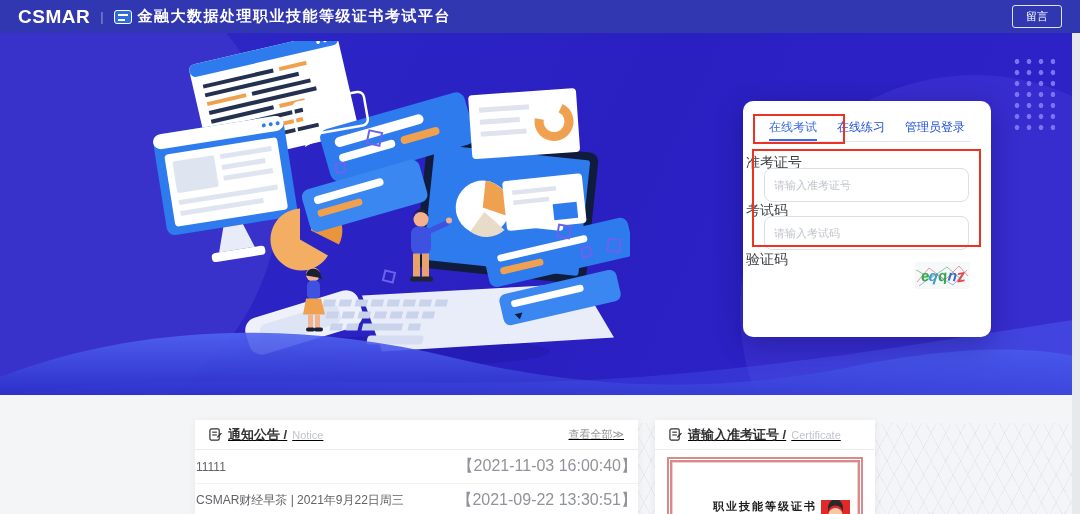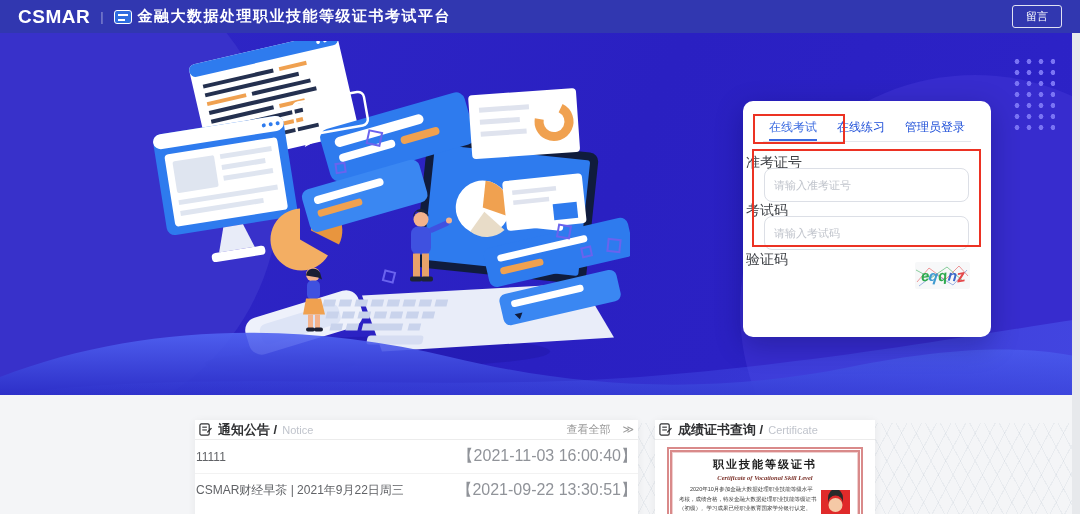--- a/index.html
+++ b/index.html
@@ -62,33 +62,33 @@
                border-radius:4px; color:#fff; font-size:12px; cursor:pointer; font-family:inherit; letter-spacing:2px; }
 
   
   .bottom { position:absolute; left:0; top:395px; width:1080px; height:119px; background:#f4f5f7; }
   .mesh { position:absolute; left:620px; top:28px; width:460px; height:91px;
           background:repeating-linear-gradient(62deg,rgba(130,150,170,.10) 0 1px,transparent 1px 13px),
                      repeating-linear-gradient(-62deg,rgba(130,150,170,.10) 0 1px,transparent 1px 13px); }
   .panel { position:absolute; top:25px; background:#fff; box-shadow:0 1px 8px rgba(0,0,0,.06); }
   .panel-notice { left:195px; width:443px; height:130px; }
   .panel-cert { left:655px; width:220px; height:130px; }
-  .panel-head { height:20px; display:flex; align-items:center; padding:0 4px; border-bottom:1px solid #ececec; }
+  .panel-head { height:30px; display:flex; align-items:center; padding:0 14px; border-bottom:1px solid #ececec;text-decoration:underline; }
   .panel-head .ttl { font-size:13px; font-weight:bold; color:#303133; margin-left:6px; }
   .panel-head .sub { font-size:11px; color:#c0c4cc; margin-left:5px; }
-  .view-all { margin-left:auto; font-size:11px; color:#999; cursor:pointer; display:flex; align-items:center; gap:12px; }
+  .view-all { margin-left:auto; font-size:11px; color:#999; cursor:pointer; display:flex; align-items:center; gap:0; }
   .n-row { height:33px; display:flex; align-items:center; justify-content:space-between; padding:0 1px; cursor:pointer; }
   .n-row + .n-row { border-top:1px solid #f2f2f2; }
   .n-title { font-size:12px; color:#606266; }
   .n-time { font-size:16px; color:#909399; }
 
   
   .cert { margin:7px 12px 0 12px; background:#fff; border:5px double #d98a8a; box-shadow:inset 0 0 0 1px #f0cfcf;
           padding:5px 7px; position:relative; }
-  .cert-title { text-align:center; font-size:11px; font-weight:800; letter-spacing:2px; color:#1c1c1c; }
+  .cert-title { text-align:center; font-size:11px; font-weight:800; letter-spacing:2px; color:#1c1c1c;margin-top:32px; }
   .cert-sub { text-align:center; font-family:"Liberation Serif",serif; font-style:italic; font-weight:bold;
               font-size:6.5px; color:#7a3028; margin-top:2px; }
   .cert-body { margin-top:4px; padding-right:34px; }
   .cert-cn { font-size:5.5px; color:#3a3a3a; line-height:1.75; text-indent:11px; }
   .cert-photo { position:absolute; right:8px; top:38px; width:29px; height:38px; background:#e02a2a; overflow:hidden; }
 
   
   .scrollbar { position:absolute; right:0; top:33px; width:8px; height:481px; background:#e7e9ec; z-index:40; cursor:pointer; }
 </style>
 </head>
@@ -350,21 +350,21 @@
   </div>
 
   <div class="panel panel-cert">
     <div class="panel-head">
       <svg width="13" height="13" viewBox="0 0 14 14">
         <rect x="1" y="1" width="10" height="12" rx="1.5" fill="none" stroke="#303133" stroke-width="1.3"></rect>
         <line x1="3.5" y1="4.5" x2="8.5" y2="4.5" stroke="#303133" stroke-width="1.2"></line>
         <line x1="3.5" y1="7.5" x2="8.5" y2="7.5" stroke="#303133" stroke-width="1.2"></line>
         <path d="M9,9 l4,-4 l1,1 l-4,4 l-1.5,0.5 Z" fill="#303133"></path>
       </svg>
-      <span class="ttl">成绩证书查询 /</span>
+      <span class="ttl">请输入准考证号 /</span>
       <span class="sub">Certificate</span>
     </div>
     <div class="cert">
       <div class="cert-title">职业技能等级证书</div>
       <div class="cert-sub">Certificate of Vocational Skill Level</div>
       <div class="cert-body">
         <div class="cert-cn">2020年10月参加金融大数据处理职业技能等级水平考核，成绩合格，特发金融大数据处理职业技能等级证书（初级）。学习成果已经职业教育国家学分银行认定。</div>
 
       </div>
       <div class="cert-photo">

